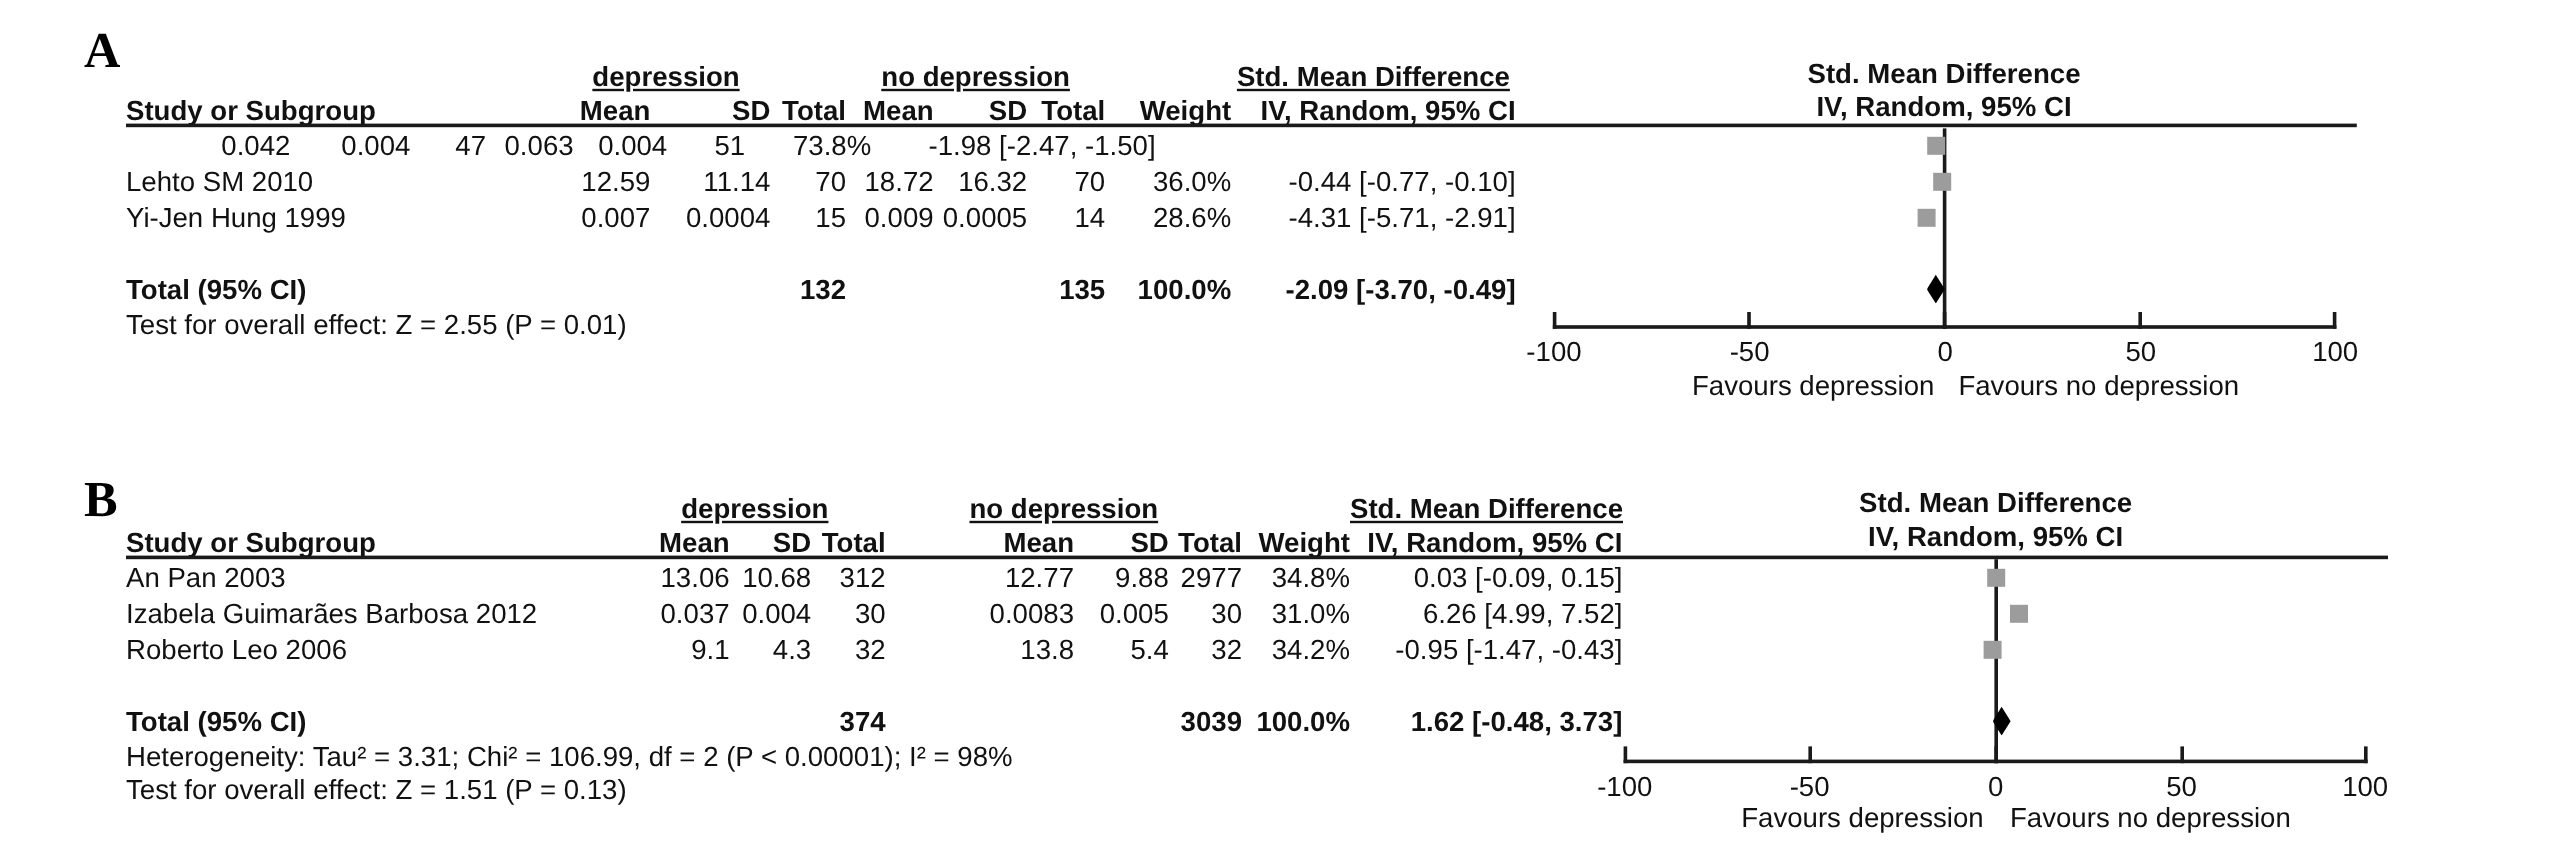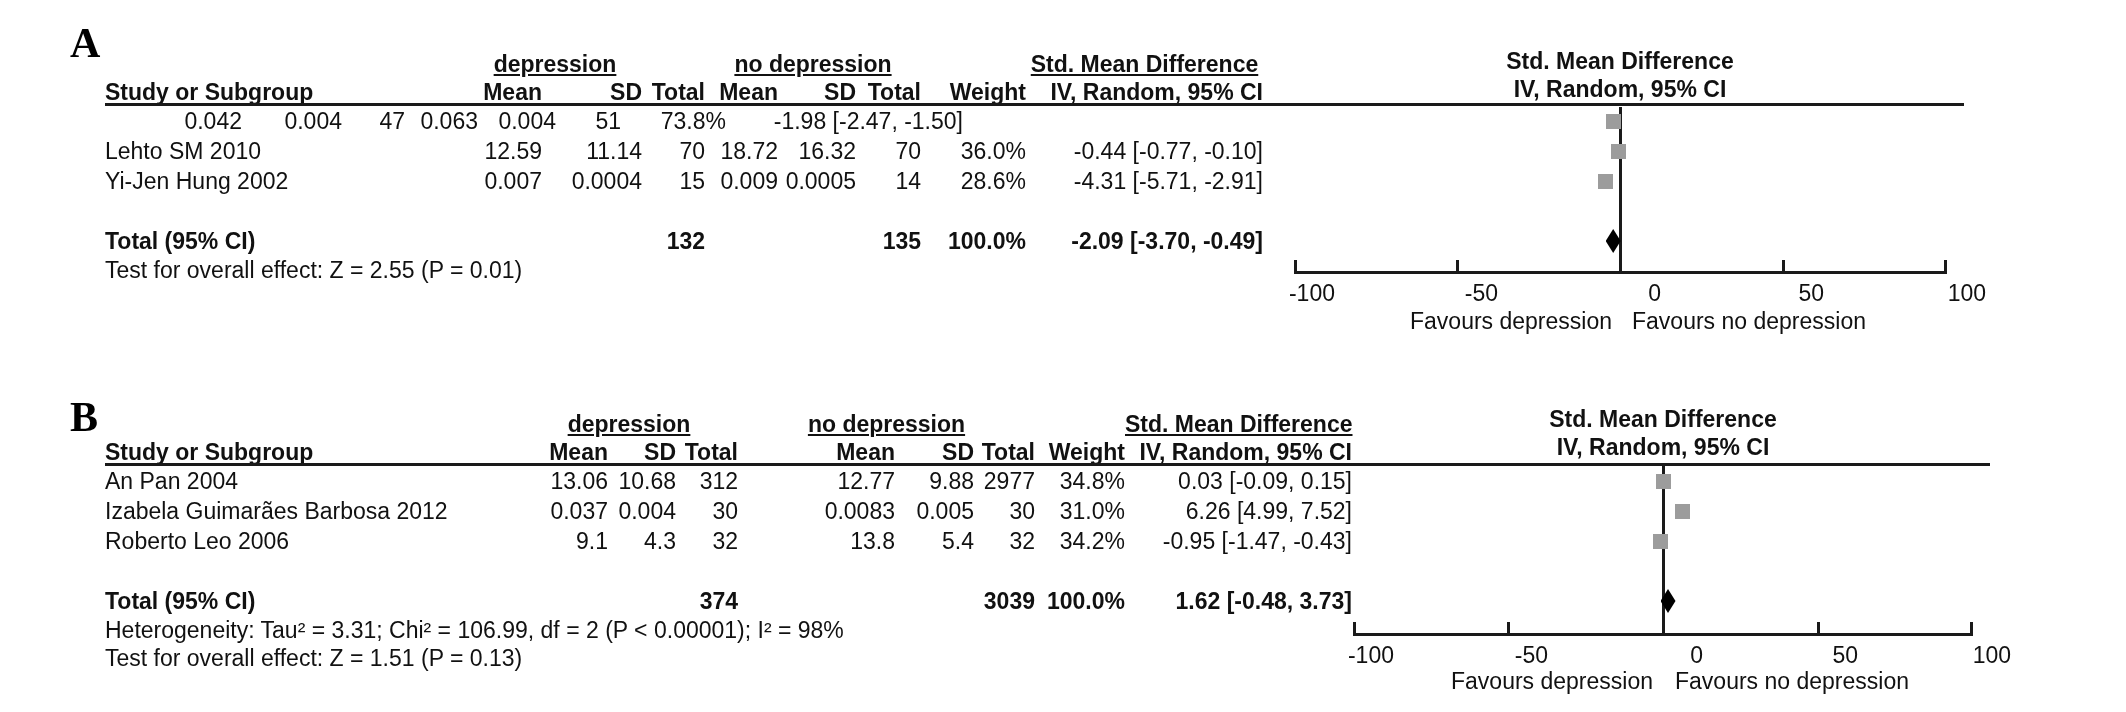--- a/index.html
+++ b/index.html
@@ -24,21 +24,21 @@
   .pb1{width:415px;} .pb2{width:88px;} .pb3{width:68px;} .pb4{width:62px;}
   .pb5{width:157px;} .pb6{width:79px;} .pb7{width:61px;} .pb8{width:90px;} .pb9{width:227px;}
   .pbG1{width:415px;} .pbG2{width:218px;} .pbG3{width:297px;} .pbG4{width:90px;} .pbG5{width:227px;}
   .hline{position:absolute;background:#1a1a1a;height:3px;}
   
   .plot{position:absolute;}
   .plot .hdr{position:absolute;text-align:center;font-weight:bold;white-space:nowrap;}
   .zline{position:absolute;width:2.5px;background:#1a1a1a;}
   .axis{position:absolute;height:3px;background:#1a1a1a;}
   .tick{position:absolute;width:3px;height:14px;background:#1a1a1a;}
-  .tlabel{position:absolute;width:80px;text-align:right;}
+  .tlabel{position:absolute;width:80px;text-align:center;}
   .sq{position:absolute;width:15px;height:15px;background:#9c9c9c;}
   .dm{position:absolute;width:15px;height:24px;background:#000;
       clip-path:polygon(50% 0,100% 50%,50% 100%,0 50%);}
   .fav{position:absolute;white-space:nowrap;}
 </style>
 </head>
 <body>
 
 <div id="canvas">
 
@@ -81,21 +81,21 @@
       <div class="cell pa2 num">12.59</div>
       <div class="cell pa3 num">11.14</div>
       <div class="cell pa4 num">70</div>
       <div class="cell pa5 num">18.72</div>
       <div class="cell pa6 num">16.32</div>
       <div class="cell pa7 num">70</div>
       <div class="cell pa8 num">36.0%</div>
       <div class="cell pa9 num">-0.44 [-0.77, -0.10]</div>
     </div>
     <div class="row r-study">
-      <div class="cell pa1">Yi-Jen Hung 2002</div>
+      <div class="cell pa1">Yi-Jen Hung 1999</div>
       <div class="cell pa2 num">0.007</div>
       <div class="cell pa3 num">0.0004</div>
       <div class="cell pa4 num">15</div>
       <div class="cell pa5 num">0.009</div>
       <div class="cell pa6 num">0.0005</div>
       <div class="cell pa7 num">14</div>
       <div class="cell pa8 num">28.6%</div>
       <div class="cell pa9 num">-4.31 [-5.71, -2.91]</div>
     </div>
     <div class="row r-blank"></div>
@@ -154,21 +154,21 @@
       <div class="cell pb2 num">Mean</div>
       <div class="cell pb3 num">SD</div>
       <div class="cell pb4 num">Total</div>
       <div class="cell pb5 num">Mean</div>
       <div class="cell pb6 num">SD</div>
       <div class="cell pb7 num">Total</div>
       <div class="cell pb8 num">Weight</div>
       <div class="cell pb9 num">IV, Random, 95% CI</div>
     </div>
     <div class="row r-study">
-      <div class="cell pb1">An Pan 2004</div>
+      <div class="cell pb1">An Pan 2003</div>
       <div class="cell pb2 num">13.06</div>
       <div class="cell pb3 num">10.68</div>
       <div class="cell pb4 num">312</div>
       <div class="cell pb5 num">12.77</div>
       <div class="cell pb6 num">9.88</div>
       <div class="cell pb7 num">2977</div>
       <div class="cell pb8 num">34.8%</div>
       <div class="cell pb9 num">0.03 [-0.09, 0.15]</div>
     </div>
     <div class="row r-study">

